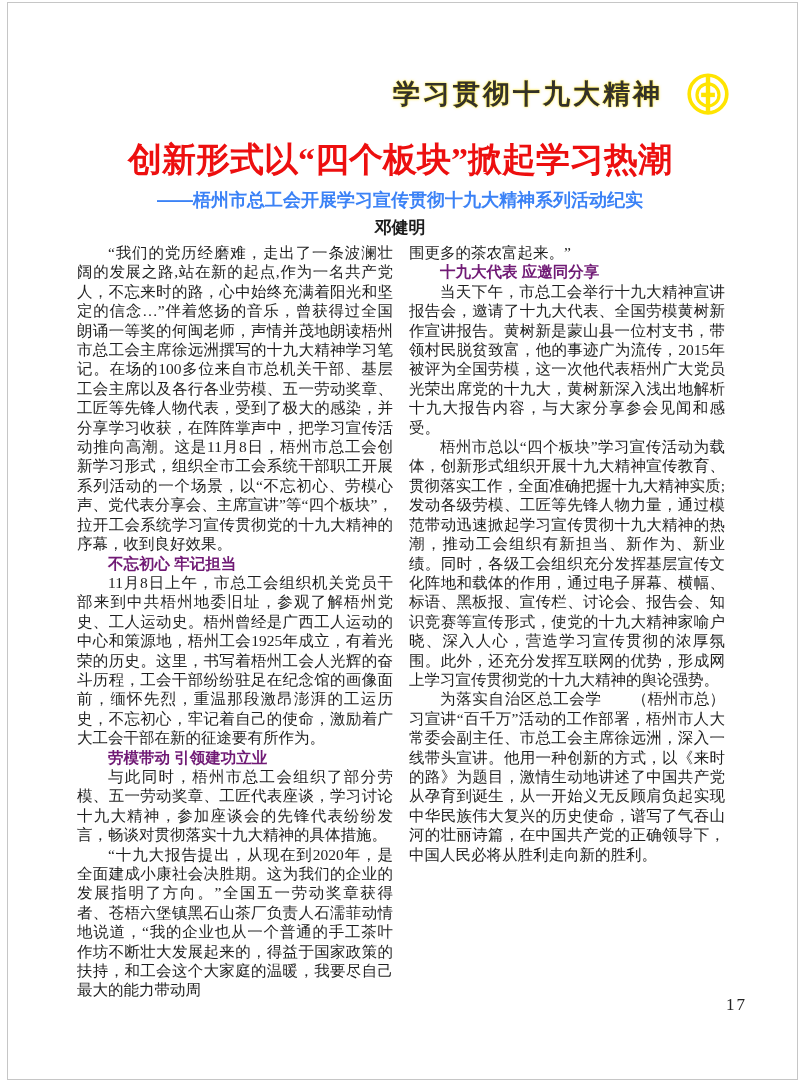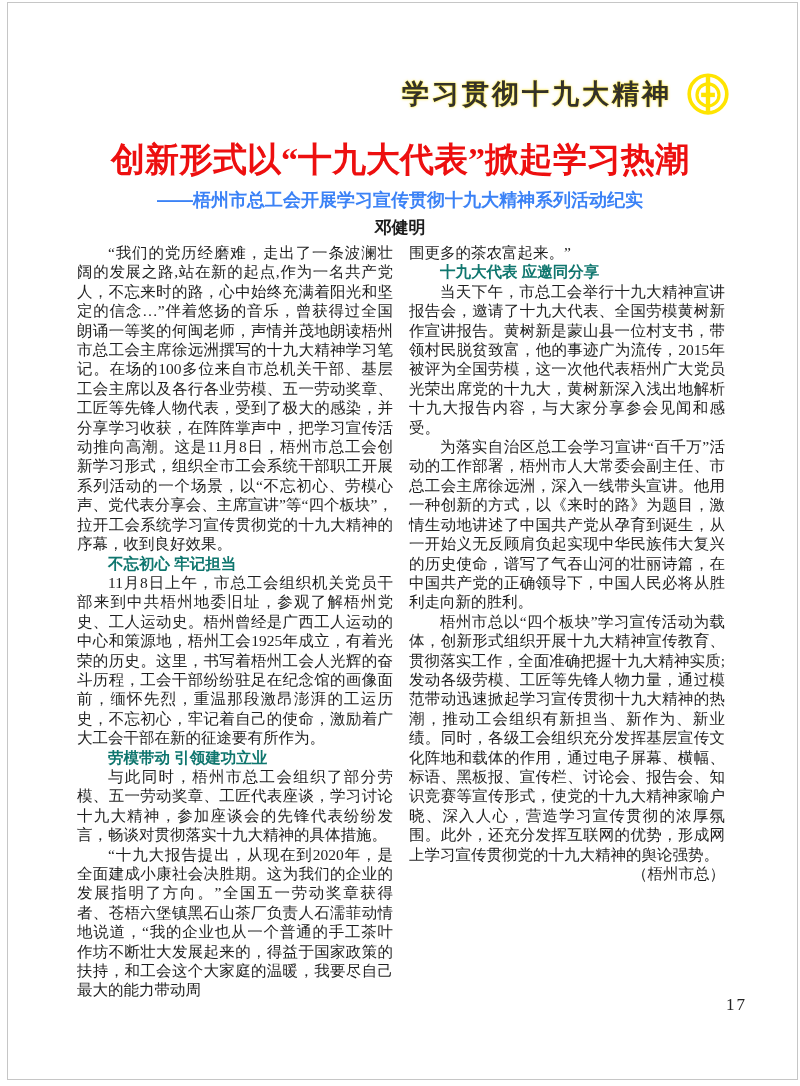--- a/index.html
+++ b/index.html
@@ -8,21 +8,21 @@
     font-family:"Liberation Serif","DejaVu Serif",serif;
     overflow:hidden;
   }
   .frame{
     position:absolute;left:7px;top:2px;width:789px;height:1076px;
     border:1px solid #c6c6c6;pointer-events:none;
   }
   
   .header-row{
     position:absolute;top:72px;left:0;width:730px;
-    display:flex;justify-content:flex-end;align-items:center;gap:14px;text-align:right;
+    display:flex;justify-content:flex-end;align-items:center;gap:23px;text-align:right;
   }
   .banner-text{
     font-family:"Liberation Serif","DejaVu Serif",serif;
     font-weight:bold;font-size:27px;letter-spacing:3px;color:#33312a;
     text-shadow:0 0 3px rgba(255,226,0,.75), 0 0 1px rgba(255,226,0,.9);
     white-space:nowrap;line-height:44px;
   }
   .logo{width:44px;height:44px;flex:0 0 auto;}
   
   .title{
@@ -49,21 +49,21 @@
   }
   .col{
     width:316px;flex:0 0 316px;
     font-size:15.5px;line-height:19.4px;text-align:justify;color:#1f1f1f;
   }
   .col p{margin:0;text-indent:2em;}
   .col p.no-indent{text-indent:0;}
   .col .sec-h{
     margin:0;text-indent:2em;
     font-family:"Liberation Sans","DejaVu Sans",sans-serif;
-    font-weight:bold;font-size:15.5px;line-height:19.4px;color:#0f766e;
+    font-weight:bold;font-size:15.5px;line-height:19.4px;color:#701a75;
   }
   .attribution{float:right;}
   .page-number{
     position:absolute;left:706px;top:995px;
     font-size:17px;color:#222;letter-spacing:2px;padding-left:20px;
   }
 </style>
 </head>
 <body>
 
@@ -74,35 +74,35 @@
   <span class="logo">
     <svg viewBox="0 0 48 48" width="44" height="44" aria-hidden="true">
       <circle cx="24" cy="24" r="20.5" fill="none" stroke="#ffe400" stroke-width="4"></circle>
       <circle cx="24" cy="25" r="12" fill="none" stroke="#ffe400" stroke-width="3.5"></circle>
       <rect x="21.6" y="5.5" width="4.8" height="37" fill="#ffe400"></rect>
       <rect x="16.5" y="22.6" width="15" height="4.8" fill="#ffe400"></rect>
     </svg>
   </span>
 </div>
 
-<div class="title">创新形式以“十九大代表”掀起学习热潮</div>
+<div class="title">创新形式以“四个板块”掀起学习热潮</div>
 <div class="subtitle">——梧州市总工会开展学习宣传贯彻十九大精神系列活动纪实</div>
 <div class="author">邓健明</div>
 
 <div class="body-wrap">
   <div class="col">
     <p>“我们的党历经磨难，走出了一条波澜壮阔的发展之路,站在新的起点,作为一名共产党人，不忘来时的路，心中始终充满着阳光和坚定的信念…”伴着悠扬的音乐，曾获得过全国朗诵一等奖的何闽老师，声情并茂地朗读梧州市总工会主席徐远洲撰写的十九大精神学习笔记。在场的100多位来自市总机关干部、基层工会主席以及各行各业劳模、五一劳动奖章、工匠等先锋人物代表，受到了极大的感染，并分享学习收获，在阵阵掌声中，把学习宣传活动推向高潮。这是11月8日，梧州市总工会创新学习形式，组织全市工会系统干部职工开展系列活动的一个场景，以“不忘初心、劳模心声、党代表分享会、主席宣讲”等“四个板块”，拉开工会系统学习宣传贯彻党的十九大精神的序幕，收到良好效果。</p>
     <div class="sec-h">不忘初心 牢记担当</div>
     <p>11月8日上午，市总工会组织机关党员干部来到中共梧州地委旧址，参观了解梧州党史、工人运动史。梧州曾经是广西工人运动的中心和策源地，梧州工会1925年成立，有着光荣的历史。这里，书写着梧州工会人光辉的奋斗历程，工会干部纷纷驻足在纪念馆的画像面前，缅怀先烈，重温那段激昂澎湃的工运历史，不忘初心，牢记着自己的使命，激励着广大工会干部在新的征途要有所作为。</p>
     <div class="sec-h">劳模带动 引领建功立业</div>
     <p>与此同时，梧州市总工会组织了部分劳模、五一劳动奖章、工匠代表座谈，学习讨论十九大精神，参加座谈会的先锋代表纷纷发言，畅谈对贯彻落实十九大精神的具体措施。</p>
     <p>“十九大报告提出，从现在到2020年，是全面建成小康社会决胜期。这为我们的企业的发展指明了方向。”全国五一劳动奖章获得者、苍梧六堡镇黑石山茶厂负责人石濡菲动情地说道，“我的企业也从一个普通的手工茶叶作坊不断壮大发展起来的，得益于国家政策的扶持，和工会这个大家庭的温暖，我要尽自己最大的能力带动周</p>
   </div>
   <div class="col">
     <p class="no-indent">围更多的茶农富起来。”</p>
     <div class="sec-h">十九大代表 应邀同分享</div>
     <p>当天下午，市总工会举行十九大精神宣讲报告会，邀请了十九大代表、全国劳模黄树新作宣讲报告。黄树新是蒙山县一位村支书，带领村民脱贫致富，他的事迹广为流传，2015年被评为全国劳模，这一次他代表梧州广大党员光荣出席党的十九大，黄树新深入浅出地解析十九大报告内容，与大家分享参会见闻和感受。</p>
+    <p><span>梧州市总以“四个板块”学习宣传活动为载体，创新形式组织开展十九大精神宣传教育、贯彻落实工作，全面准确把握十九大精神实质;发动各级劳模、工匠等先锋人物力量，通过模范带动迅速掀起学习宣传贯彻十九大精神的热潮，推动工会组织有新担当、新作为、新业绩。同时，各级工会组织充分发挥基层宣传文化阵地和载体的作用，通过电子屏幕、横幅、标语、黑板报、宣传栏、讨论会、报告会、知识竞赛等宣传形式，使党的十九大精神家喻户晓、深入人心，营造学习宣传贯彻的浓厚氛围。此外，还充分发挥互联网的优势，形成网上学习宣传贯彻党的十九大精神的舆论强势。</span><span class="attribution">（梧州市总）</span></p>
     <p>为落实自治区总工会学习宣讲“百千万”活动的工作部署，梧州市人大常委会副主任、市总工会主席徐远洲，深入一线带头宣讲。他用一种创新的方式，以《来时的路》为题目，激情生动地讲述了中国共产党从孕育到诞生，从一开始义无反顾肩负起实现中华民族伟大复兴的历史使命，谱写了气吞山河的壮丽诗篇，在中国共产党的正确领导下，中国人民必将从胜利走向新的胜利。</p>
-    <p><span>梧州市总以“四个板块”学习宣传活动为载体，创新形式组织开展十九大精神宣传教育、贯彻落实工作，全面准确把握十九大精神实质;发动各级劳模、工匠等先锋人物力量，通过模范带动迅速掀起学习宣传贯彻十九大精神的热潮，推动工会组织有新担当、新作为、新业绩。同时，各级工会组织充分发挥基层宣传文化阵地和载体的作用，通过电子屏幕、横幅、标语、黑板报、宣传栏、讨论会、报告会、知识竞赛等宣传形式，使党的十九大精神家喻户晓、深入人心，营造学习宣传贯彻的浓厚氛围。此外，还充分发挥互联网的优势，形成网上学习宣传贯彻党的十九大精神的舆论强势。</span><span class="attribution">（梧州市总）</span></p>
   </div>
 </div>
 
 <div class="page-number">17</div>
 
 </body></html>

